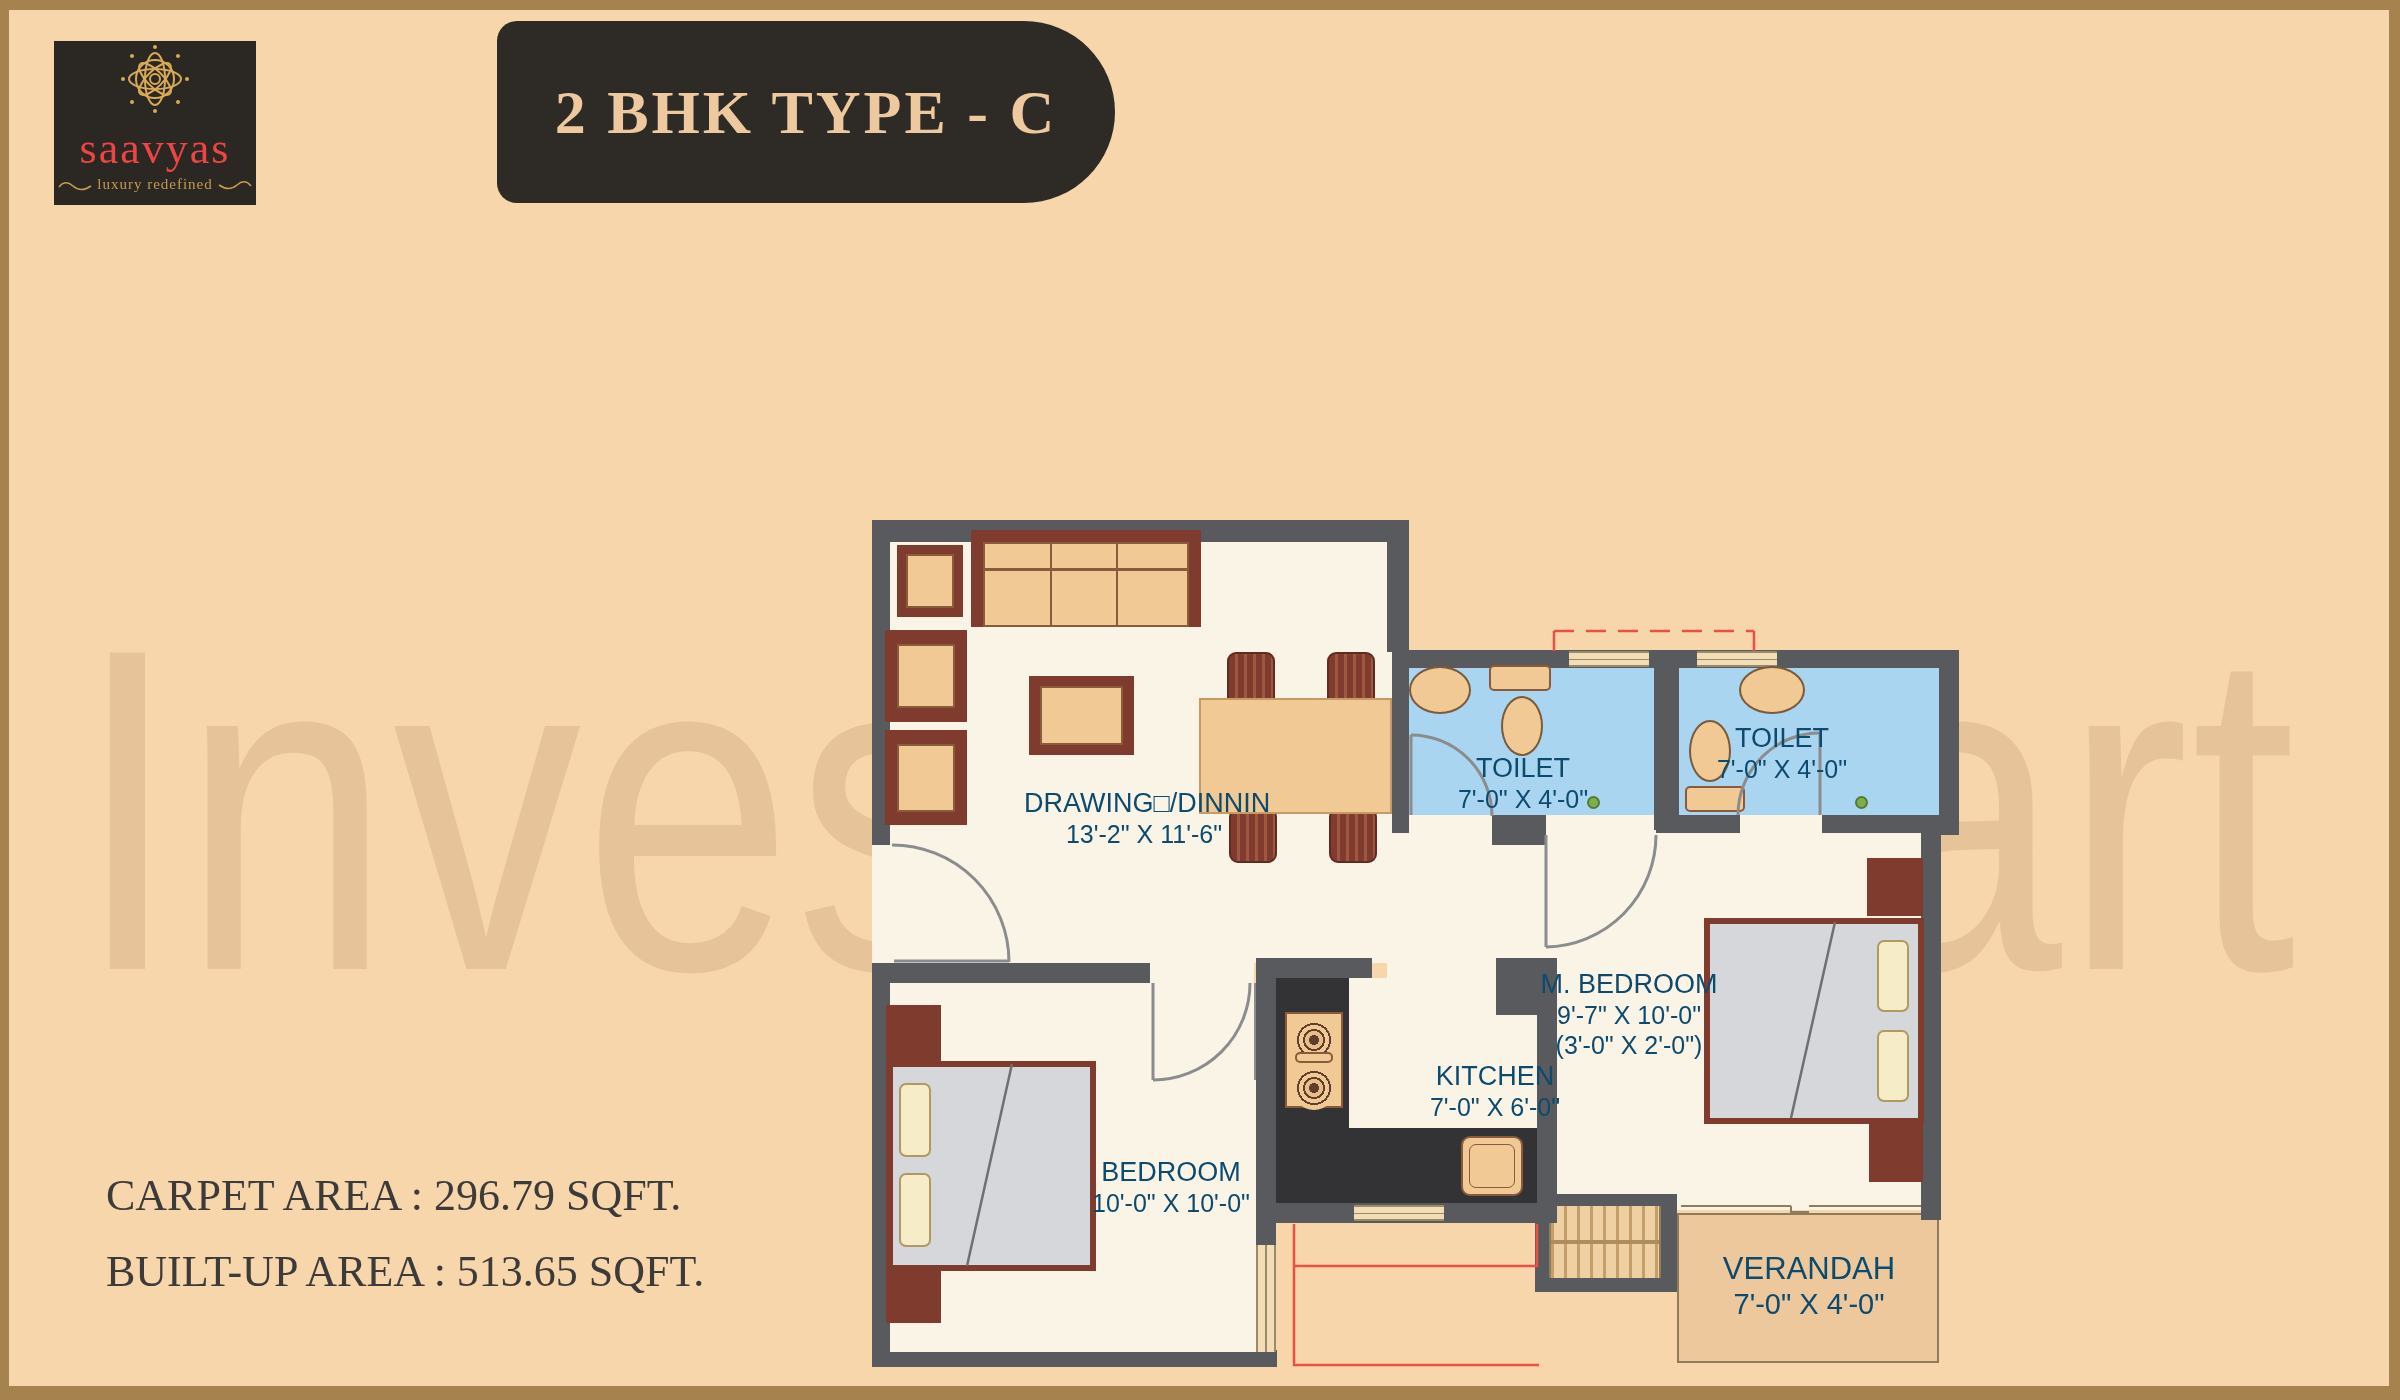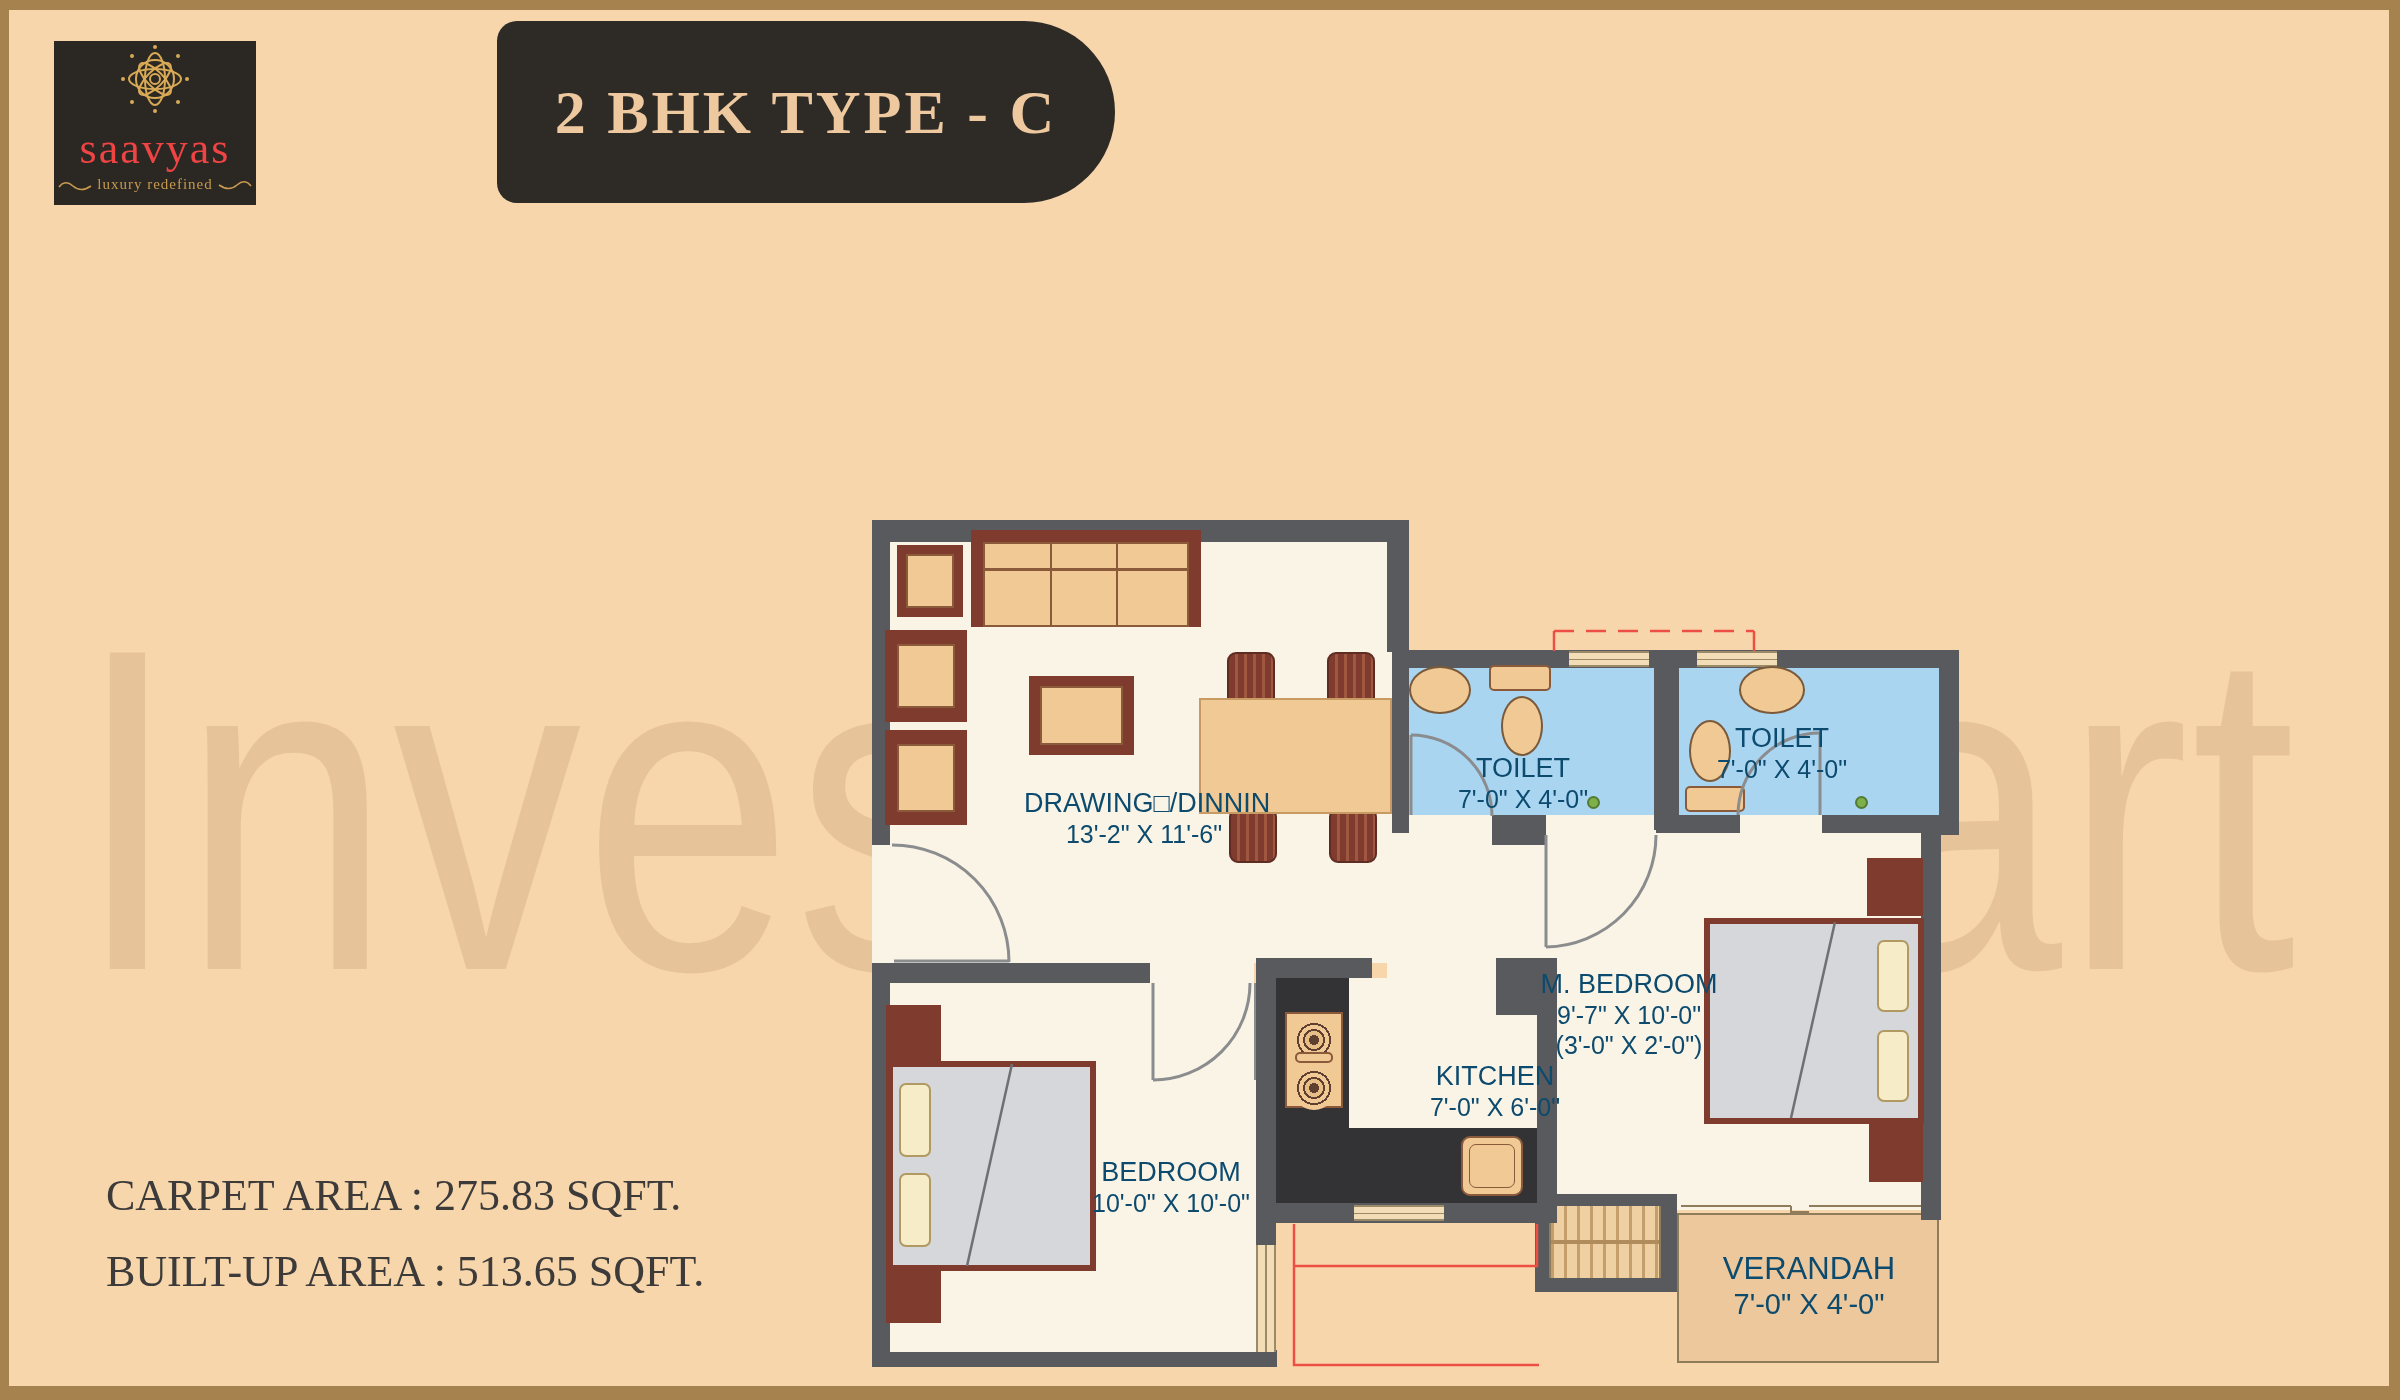--- a/index.html
+++ b/index.html
@@ -247,18 +247,18 @@
       <div>BEDROOM</div>
       <div class="dims">10'-0" X 10'-0"</div>
     </div>
     <div class="rlabel vlabel" style="left:1680px;top:1240px;">
       <div>VERANDAH</div>
       <div class="dims">7'-0" X 4'-0"</div>
     </div>
   </div>
 
   <div class="areas">
-    <div>CARPET AREA : 275.83 SQFT.</div>
+    <div>CARPET AREA : 296.79 SQFT.</div>
     <div>BUILT-UP AREA : 513.65 SQFT.</div>
   </div>
 
 </div>
 </div>
 
 </body></html>

